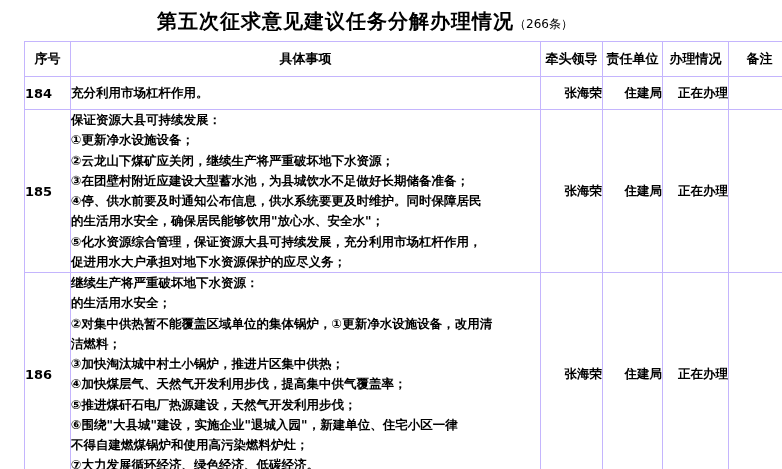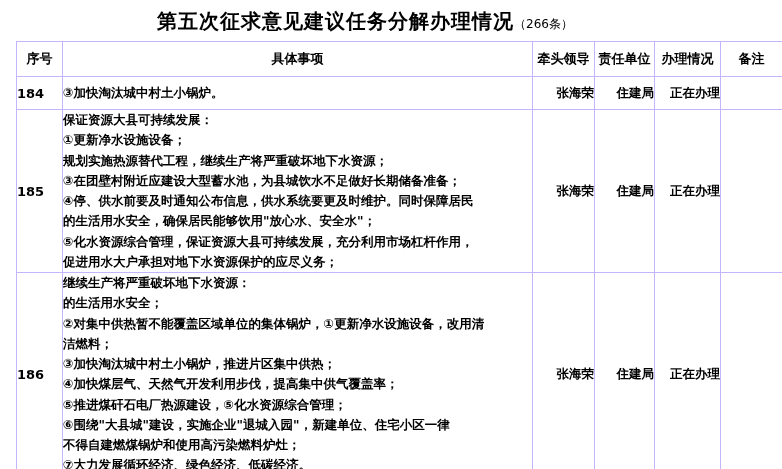--- a/index.html
+++ b/index.html
@@ -12,21 +12,21 @@
     height: 469px;
     font-family: "DejaVu Sans", "Liberation Sans", sans-serif;
     color: #000000;
     overflow: hidden;
   }
   .page {
     width: 730px;
     height: 469px;
     position: relative;
     box-sizing: border-box;
-    padding: 0 16px;
+    padding: 0 24px;
   }
   .doc-title {
     text-align: center;
     font-size: 20px;
     font-weight: bold;
     letter-spacing: 1px;
     padding-top: 10px;
     padding-bottom: 9px;
     line-height: 1.1;
     white-space: nowrap;
@@ -105,34 +105,34 @@
         <td>具体事项</td>
         <td>牵头领导</td>
         <td>责任单位</td>
         <td>办理情况</td>
         <td>备注</td>
       </tr>
 
       <tr class="row-184">
         <td class="cell-seq">184</td>
         <td class="cell-item">
-          <div class="line">③加快淘汰城中村土小锅炉。</div>
+          <div class="line">充分利用市场杠杆作用。</div>
         </td>
         <td class="cell-small">张海荣</td>
         <td class="cell-small">住建局</td>
         <td class="cell-small">正在办理</td>
         <td class="cell-small"></td>
       </tr>
 
       <tr>
         <td class="cell-seq">185</td>
         <td class="cell-item">
           <div class="line">保证资源大县可持续发展：</div>
           <div class="line">①更新净水设施设备；</div>
-          <div class="line">规划实施热源替代工程，继续生产将严重破坏地下水资源；</div>
+          <div class="line">②云龙山下煤矿应关闭，继续生产将严重破坏地下水资源；</div>
           <div class="line">③在团壁村附近应建设大型蓄水池，为县城饮水不足做好长期储备准备；</div>
           <div class="line">④停、供水前要及时通知公布信息，供水系统要更及时维护。同时保障居民</div>
           <div class="line">的生活用水安全，确保居民能够饮用"放心水、安全水"；</div>
           <div class="line">⑤化水资源综合管理，保证资源大县可持续发展，充分利用市场杠杆作用，</div>
           <div class="line">促进用水大户承担对地下水资源保护的应尽义务；</div>
         </td>
         <td class="cell-small">张海荣</td>
         <td class="cell-small">住建局</td>
         <td class="cell-small">正在办理</td>
         <td class="cell-small"></td>
@@ -140,21 +140,21 @@
 
       <tr>
         <td class="cell-seq">186</td>
         <td class="cell-item">
           <div class="line">继续生产将严重破坏地下水资源：</div>
           <div class="line">的生活用水安全；</div>
           <div class="line">②对集中供热暂不能覆盖区域单位的集体锅炉，①更新净水设施设备，改用清</div>
           <div class="line">洁燃料；</div>
           <div class="line">③加快淘汰城中村土小锅炉，推进片区集中供热；</div>
           <div class="line">④加快煤层气、天然气开发利用步伐，提高集中供气覆盖率；</div>
-          <div class="line">⑤推进煤矸石电厂热源建设，⑤化水资源综合管理；</div>
+          <div class="line">⑤推进煤矸石电厂热源建设，天然气开发利用步伐；</div>
           <div class="line">⑥围绕"大县城"建设，实施企业"退城入园"，新建单位、住宅小区一律</div>
           <div class="line">不得自建燃煤锅炉和使用高污染燃料炉灶；</div>
           <div class="line">⑦大力发展循环经济、绿色经济、低碳经济。</div>
         </td>
         <td class="cell-small">张海荣</td>
         <td class="cell-small">住建局</td>
         <td class="cell-small">正在办理</td>
         <td class="cell-small"></td>
       </tr>
     </tbody>

